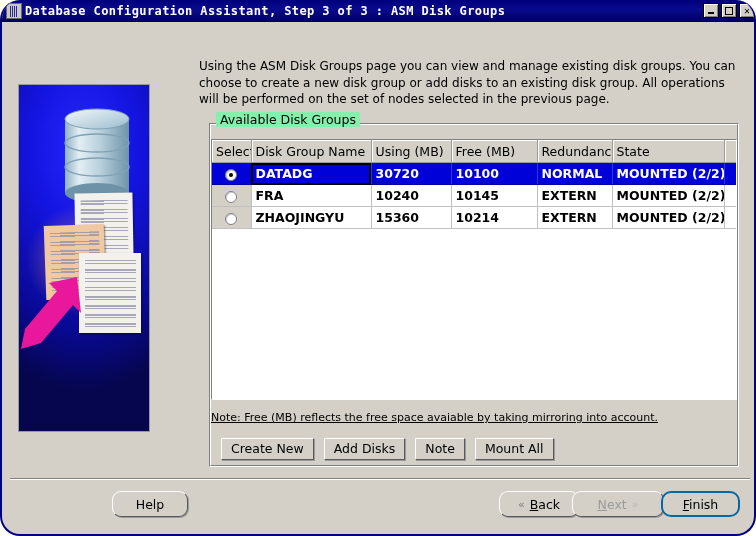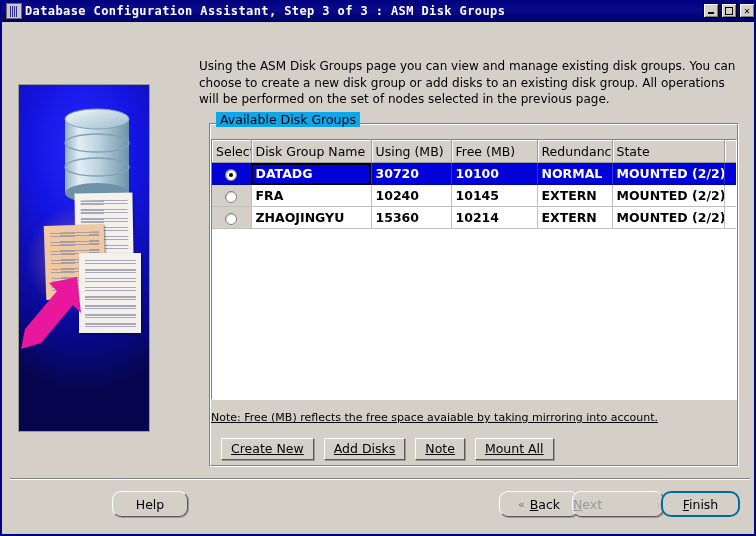--- a/index.html
+++ b/index.html
@@ -13,20 +13,21 @@
   #app {
     position: relative;
     width: 756px;
     height: 536px;
     background: #d4d0c8;
     overflow: hidden;
     box-sizing: border-box;
     border-left: 2px solid #000080;
     border-right: 2px solid #000080;
     border-bottom: 2px solid #000080;
+    border-radius: 20px;
   }
 
   
   .titlebar {
     position: absolute;
     left: 0; top: 0;
     width: 756px;
     height: 22px;
     background: linear-gradient(to bottom, #00007c 0%, #0a0a8e 45%, #000063 100%);
     display: flex;
@@ -175,21 +176,21 @@
     position: absolute;
     left: 0; top: 0; right: 0; bottom: 0;
     border: 1px solid #808080;
     border-top-color: #ffffff;
     border-left-color: #ffffff;
     pointer-events: none;
   }
   .groupbox-title {
     position: absolute;
     left: 214px; top: 112px;
-    background: #0ea5e9;
+    background: #86efac;
     padding: 0 4px;
     font-size: 12.5px;
     color: #000;
   }
 
   
   .table-wrap {
     position: absolute;
     left: 209px; top: 139px;
     width: 526px; height: 261px;
@@ -295,21 +296,20 @@
     border-bottom-color: #5a5a5a;
     box-shadow: 1px 1px 0 #9a9a9a;
     font-size: 12.5px;
     color: #000;
     padding: 2px 9px;
     height: 22px;
     line-height: 16px;
     box-sizing: border-box;
     white-space: nowrap;
     font-family: "DejaVu Sans", "Liberation Sans", sans-serif;
-    text-decoration: underline;
   }
 
   
   .sep {
     position: absolute;
     left: 8px; top: 478px;
     width: 740px; height: 2px;
     border-top: 1px solid #808080;
     border-bottom: 1px solid #ffffff;
     box-sizing: border-box;
@@ -485,21 +485,21 @@
     <span>Cancel</span>
   </div>
   <div class="nav-btn" style="left:110px; top:491px; width:76px;">
     <span>Help</span>
   </div>
 
   <div class="nav-btn" style="left:497px; top:491px; width:80px;">
     <span class="chev">«</span>
     <span><u>B</u><span>ack</span></span>
   </div>
-  <div class="nav-btn disabled" style="left:570px; top:491px; width:92px;justify-content:space-between;">
+  <div class="nav-btn disabled" style="left:570px; top:491px; width:92px;">
     <span><u>N</u><span>ext</span></span>
     <span class="chev">»</span>
   </div>
   <div class="nav-btn default" style="left:659px; top:491px; width:79px;">
     <span><u>F</u><span>inish</span></span>
   </div>
 
 </div>
 
 </body></html>

